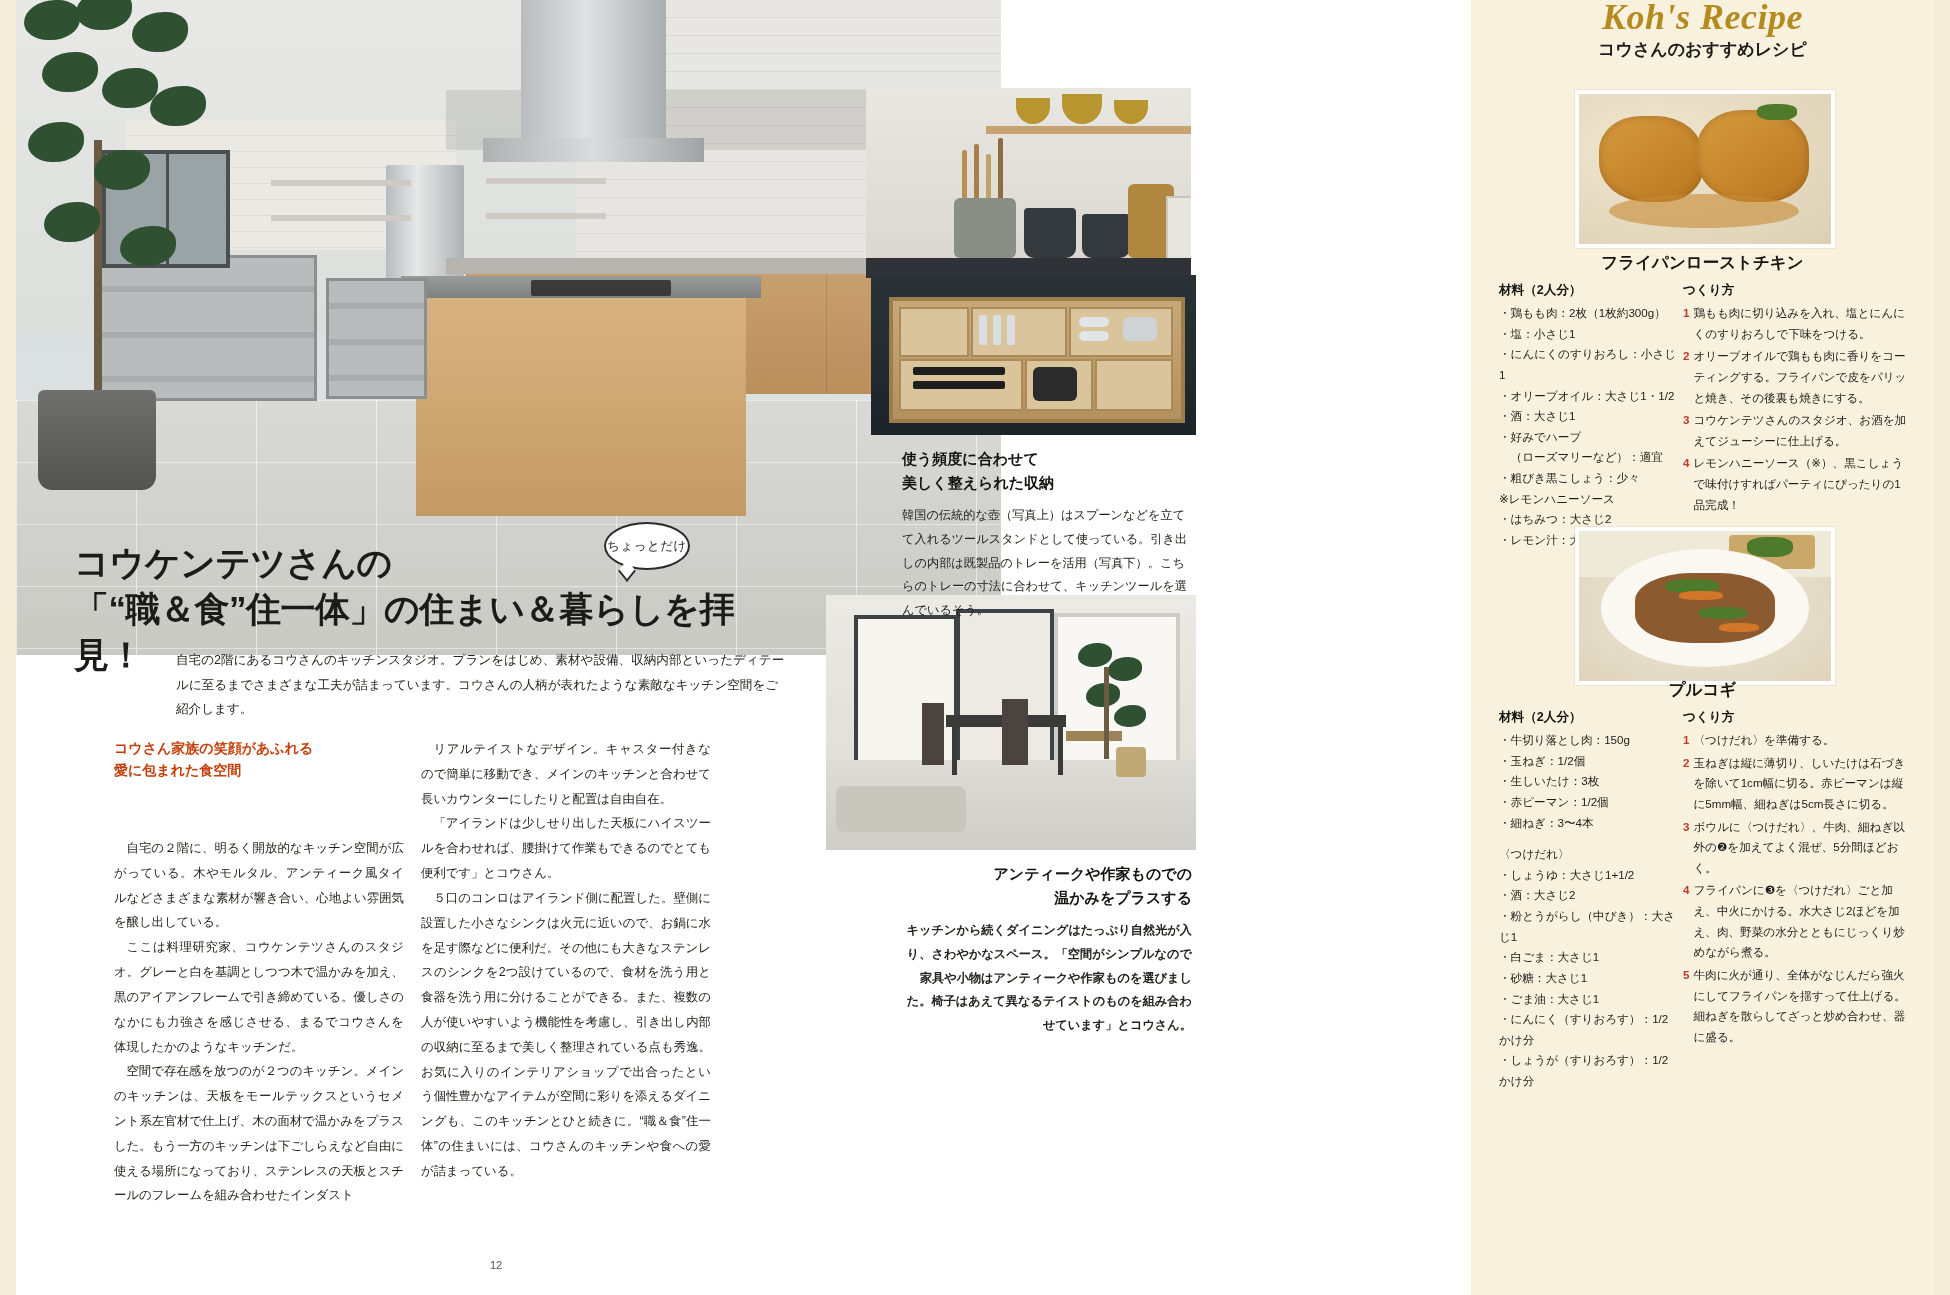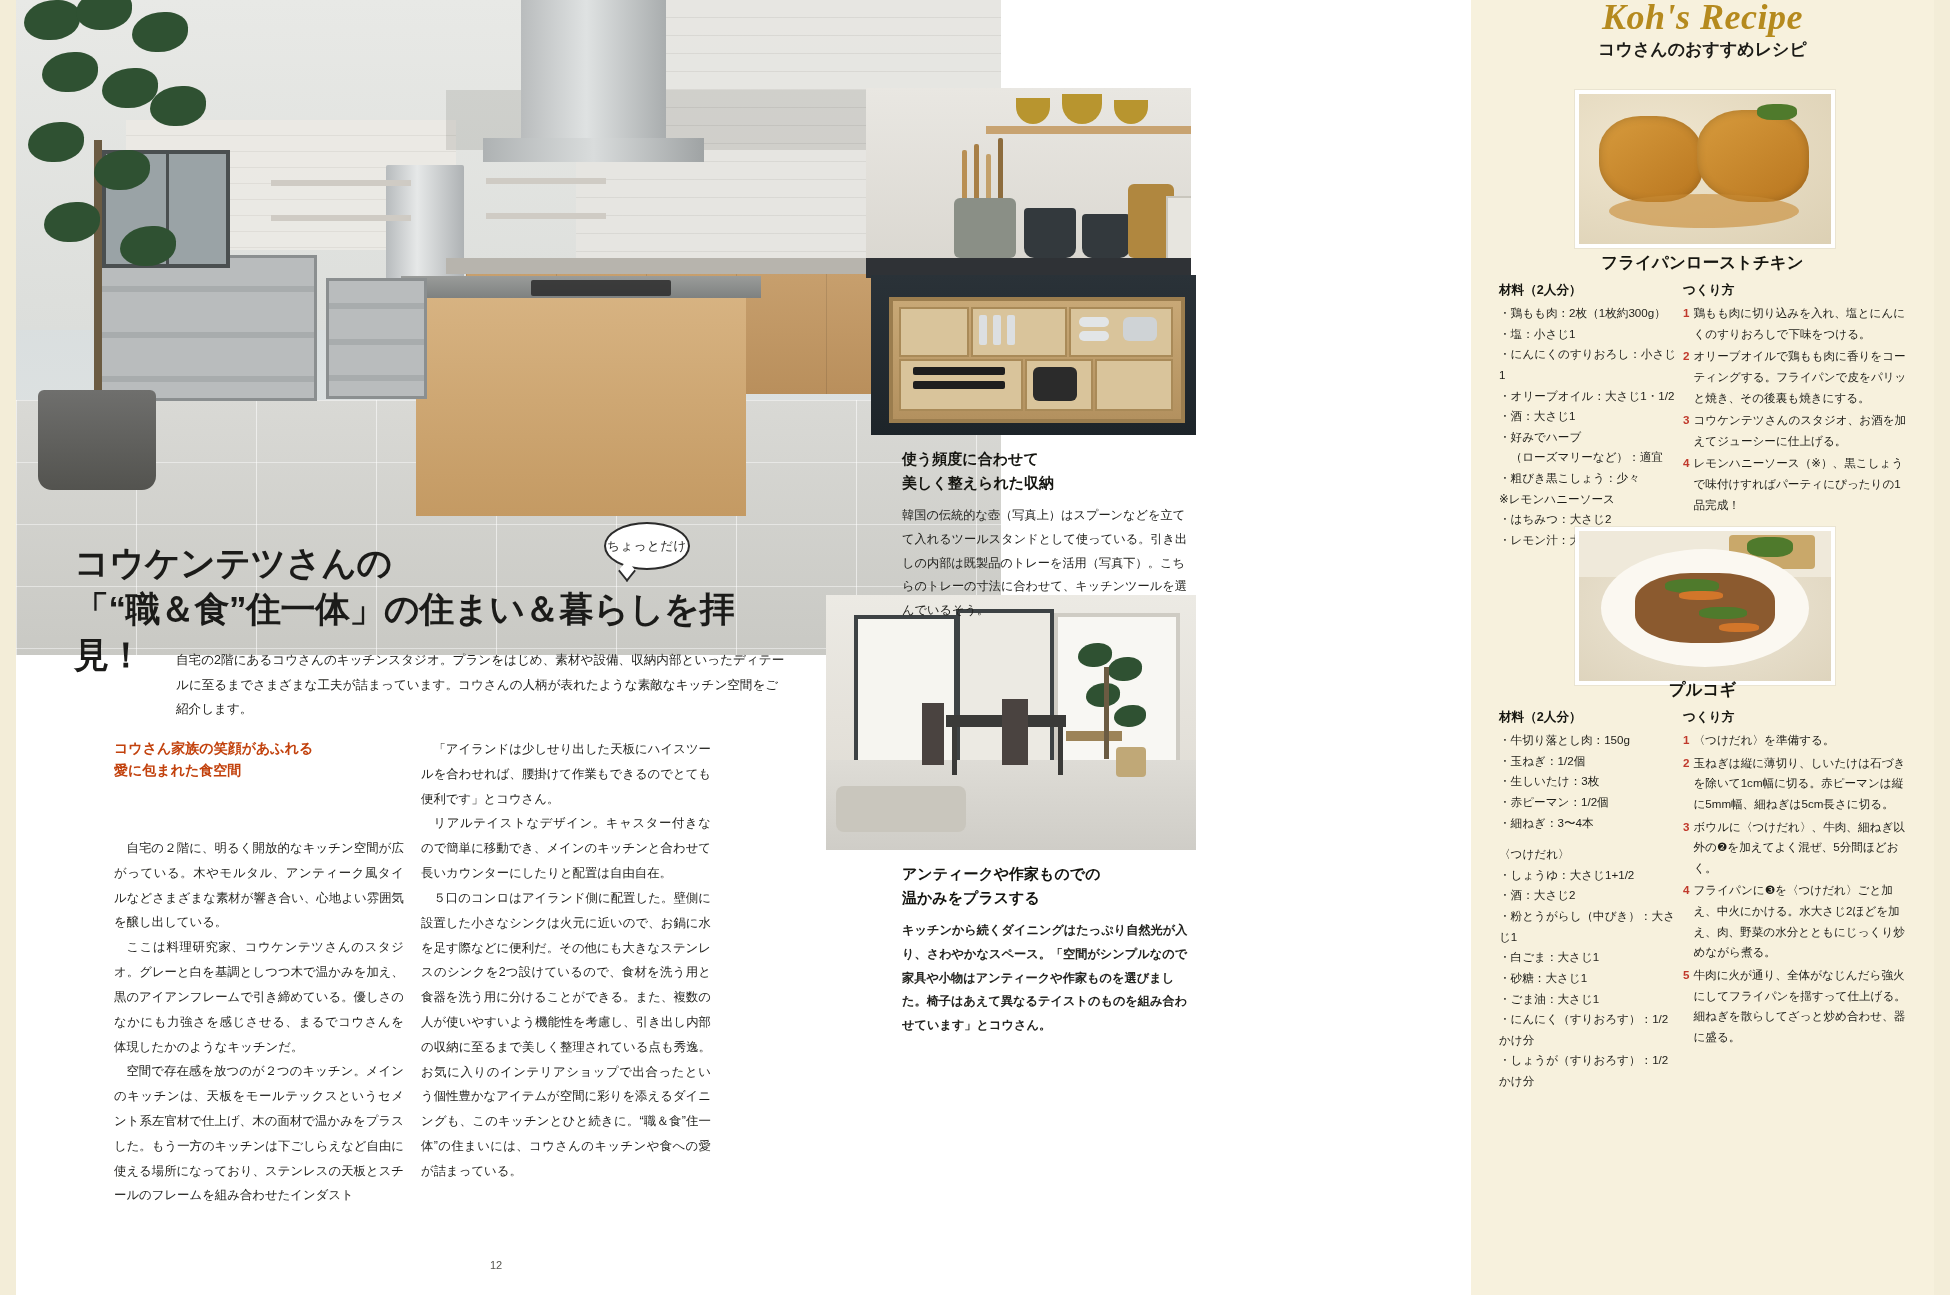--- a/index.html
+++ b/index.html
@@ -117,21 +117,21 @@
   .colB{
     position:absolute;left:405px;top:737px;width:290px;
     font-size:12.4px;line-height:2.0;color:#1e1e1a;text-align:justify;
   }
   .colA p,.colB p{margin:0 0 0 0;text-indent:1em;}
   .colA p:first-child{text-indent:1em;}
 
   .cap1{position:absolute;left:886px;top:447px;width:290px;}
   .cap1 .t{font-size:15px;font-weight:bold;line-height:1.6;color:#14140f;}
   .cap1 .b{margin-top:9px;font-size:12.2px;line-height:1.95;color:#23231f;}
-  .cap2{position:absolute;left:886px;top:862px;width:290px;}
+  .cap2{position:absolute;left:886px;top:862px;width:290px;text-align:right;}
   .cap2 .t{font-size:15px;font-weight:bold;line-height:1.6;color:#14140f;}
   .cap2 .b{margin-top:9px;font-size:12.2px;line-height:1.95;color:#23231f;font-weight:bold;}
 
   .folio{position:absolute;font-size:11px;color:#55554f;}
   .folio-l{left:474px;top:1259px;}
 
   
   .rp-title{
     position:absolute;left:0;top:-4px;width:463px;text-align:center;
     font-family:"Liberation Serif","DejaVu Serif",serif;
@@ -304,22 +304,22 @@
       <div>愛に包まれた食空間</div>
     </div>
 
     <div class="colA">
       <p>自宅の２階に、明るく開放的なキッチン空間が広がっている。木やモルタル、アンティーク風タイルなどさまざまな素材が響き合い、心地よい雰囲気を醸し出している。</p>
       <p>ここは料理研究家、コウケンテツさんのスタジオ。グレーと白を基調としつつ木で温かみを加え、黒のアイアンフレームで引き締めている。優しさのなかにも力強さを感じさせる、まるでコウさんを体現したかのようなキッチンだ。</p>
       <p>空間で存在感を放つのが２つのキッチン。メインのキッチンは、天板をモールテックスというセメント系左官材で仕上げ、木の面材で温かみをプラスした。もう一方のキッチンは下ごしらえなど自由に使える場所になっており、ステンレスの天板とスチールのフレームを組み合わせたインダスト</p>
     </div>
 
     <div class="colB">
+      <p>リアルテイストなデザイン。キャスター付きなので簡単に移動でき、メインのキッチンと合わせて長いカウンターにしたりと配置は自由自在。</p>
       <p>「アイランドは少しせり出した天板にハイスツールを合わせれば、腰掛けて作業もできるのでとても便利です」とコウさん。</p>
-      <p>リアルテイストなデザイン。キャスター付きなので簡単に移動でき、メインのキッチンと合わせて長いカウンターにしたりと配置は自由自在。</p>
       <p>５口のコンロはアイランド側に配置した。壁側に設置した小さなシンクは火元に近いので、お鍋に水を足す際などに便利だ。その他にも大きなステンレスのシンクを2つ設けているので、食材を洗う用と食器を洗う用に分けることができる。また、複数の人が使いやすいよう機能性を考慮し、引き出し内部の収納に至るまで美しく整理されている点も秀逸。お気に入りのインテリアショップで出合ったという個性豊かなアイテムが空間に彩りを添えるダイニングも、このキッチンとひと続きに。“職＆食”住一体”の住まいには、コウさんのキッチンや食への愛が詰まっている。</p>
     </div>
 
     <div class="cap1">
       <div class="t">
         <div>使う頻度に合わせて</div>
         <div>美しく整えられた収納</div>
       </div>
       <div class="b">韓国の伝統的な壺（写真上）はスプーンなどを立てて入れるツールスタンドとして使っている。引き出しの内部は既製品のトレーを活用（写真下）。こちらのトレーの寸法に合わせて、キッチンツールを選んでいるそう。</div>
     </div>

